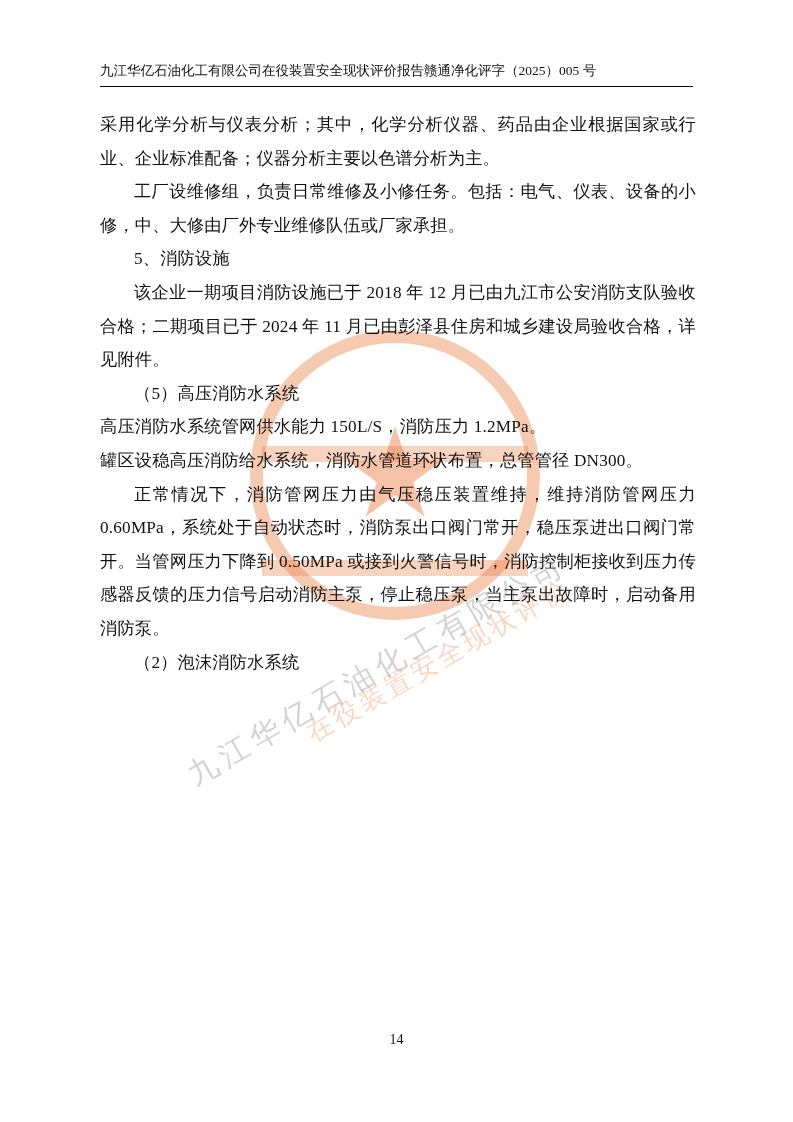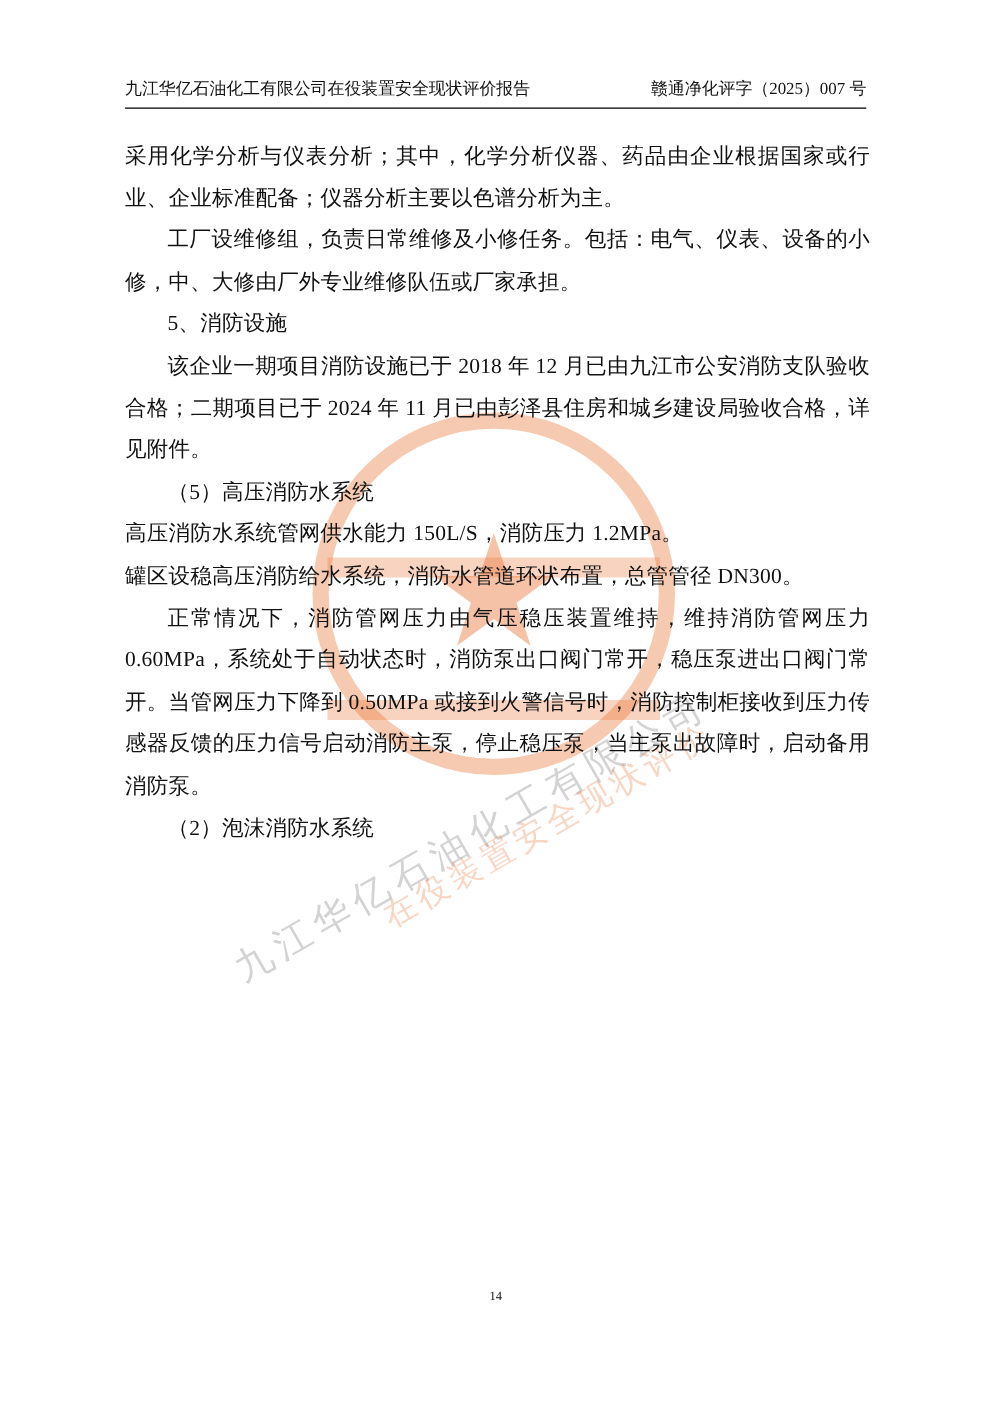--- a/index.html
+++ b/index.html
@@ -68,21 +68,20 @@
     transform: rotate(-30deg);
     transform-origin: left top;
   }
   
   .header {
     position: absolute;
     left: 100px;
     top: 62px;
     width: 593px;
     display: flex;
-    justify-content: space-between;
     align-items: flex-end;
     font-size: 13.5px;
     z-index: 5;
   }
   .header-left { white-space: nowrap; }
   .header-right { white-space: nowrap; }
   .header-rule {
     position: absolute;
     left: 100px;
     top: 86px;
@@ -111,41 +110,41 @@
   .indent { text-indent: 34px; }
   .noindent { text-indent: 0; }
   sup { font-size: 0.62em; vertical-align: super; }
   
   .footer {
     position: absolute;
     left: 0;
     top: 1032px;
     width: 793px;
     text-align: center;
-    font-size: 10px;
+    font-size: 14px;
     z-index: 5;
   }
 </style>
 </head>
 <body>
 
 <div class="page">
 
   <div class="watermark">
     <div class="wm-ring"></div>
     <div class="wm-star">★</div>
     <div class="wm-bar" style="left:262px; top:446px; width:266px; height:16px;"></div>
     <div class="wm-bar" style="left:262px; top:560px; width:266px; height:16px;"></div>
     <div class="wm-text" style="left:180px; top:760px;">九江华亿石油化工有限公司</div>
     <div class="wm-text2" style="left:300px; top:720px;">在役装置安全现状评价</div>
   </div>
 
   <div class="header">
     <div class="header-left">九江华亿石油化工有限公司在役装置安全现状评价报告</div>
-    <div class="header-right">赣通净化评字（2025）007 号</div>
+    <div class="header-right">赣通净化评字（2025）005 号</div>
   </div>
   <div class="header-rule"></div>
 
   <div class="content" id="content">
       <p class="noindent">采用化学分析与仪表分析；其中，化学分析仪器、药品由企业根据国家或行业、企业标准配备；仪器分析主要以色谱分析为主。</p>
       <p class="indent">工厂设维修组，负责日常维修及小修任务。包括：电气、仪表、设备的小修，中、大修由厂外专业维修队伍或厂家承担。</p>
       <p class="indent">5、消防设施</p>
       <p class="indent">该企业一期项目消防设施已于 2018 年 12 月已由九江市公安消防支队验收合格；二期项目已于 2024 年 11 月已由彭泽县住房和城乡建设局验收合格，详见附件。</p>
       <p class="indent">（5）高压消防水系统</p>
       <p class="noindent">高压消防水系统管网供水能力 150L/S，消防压力 1.2MPa。</p>

